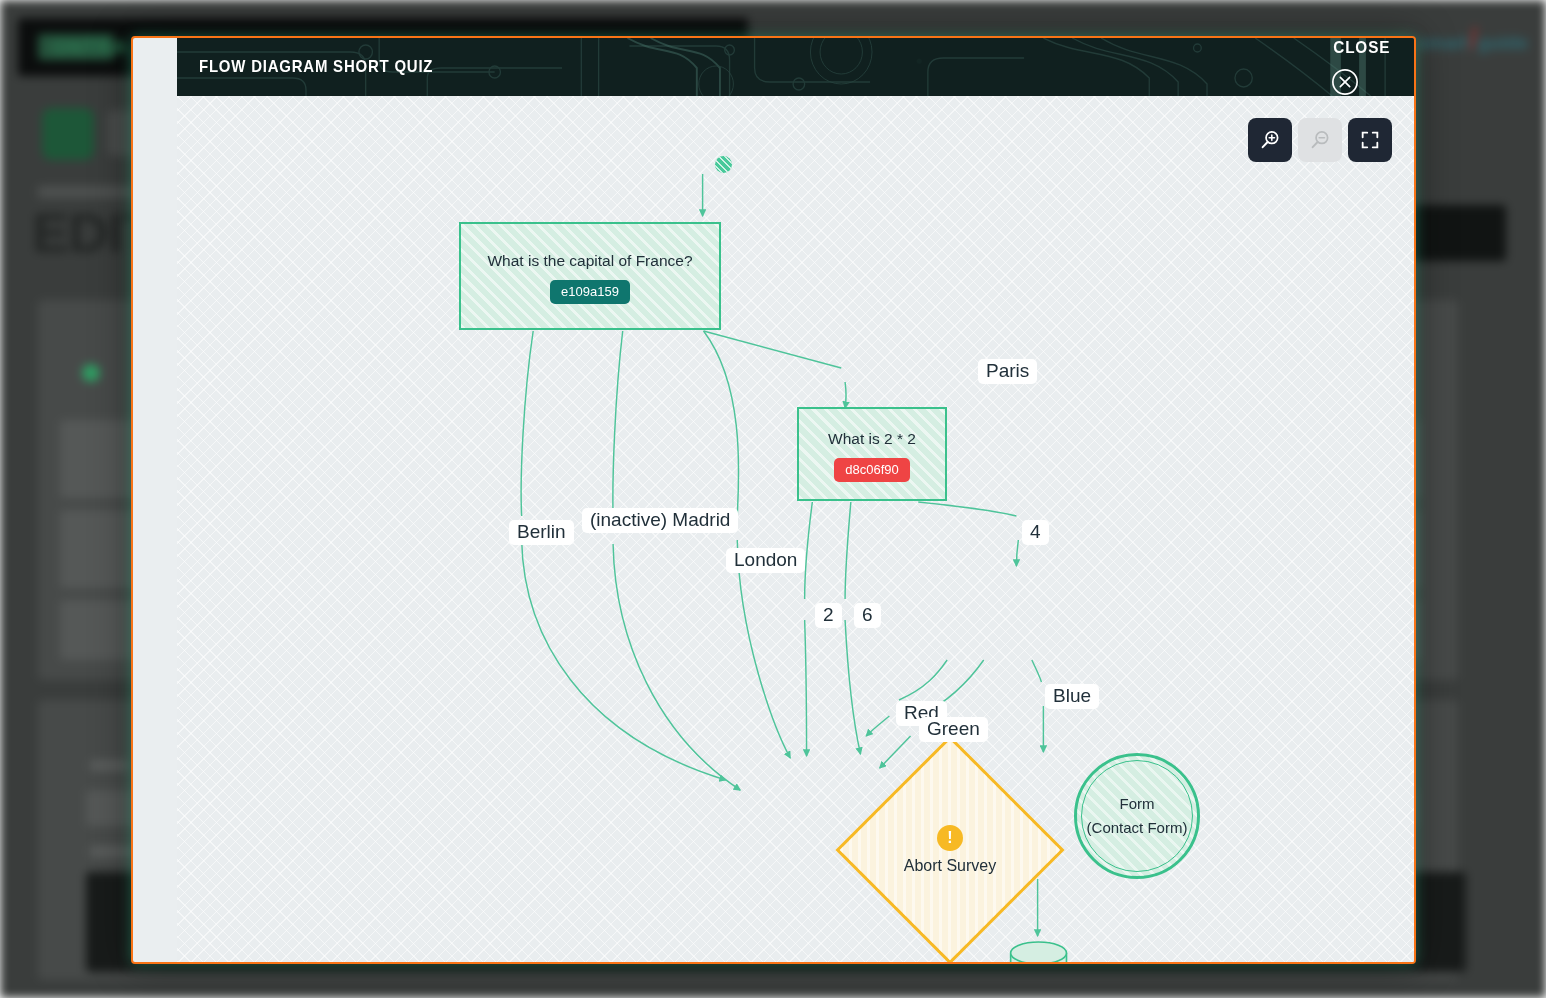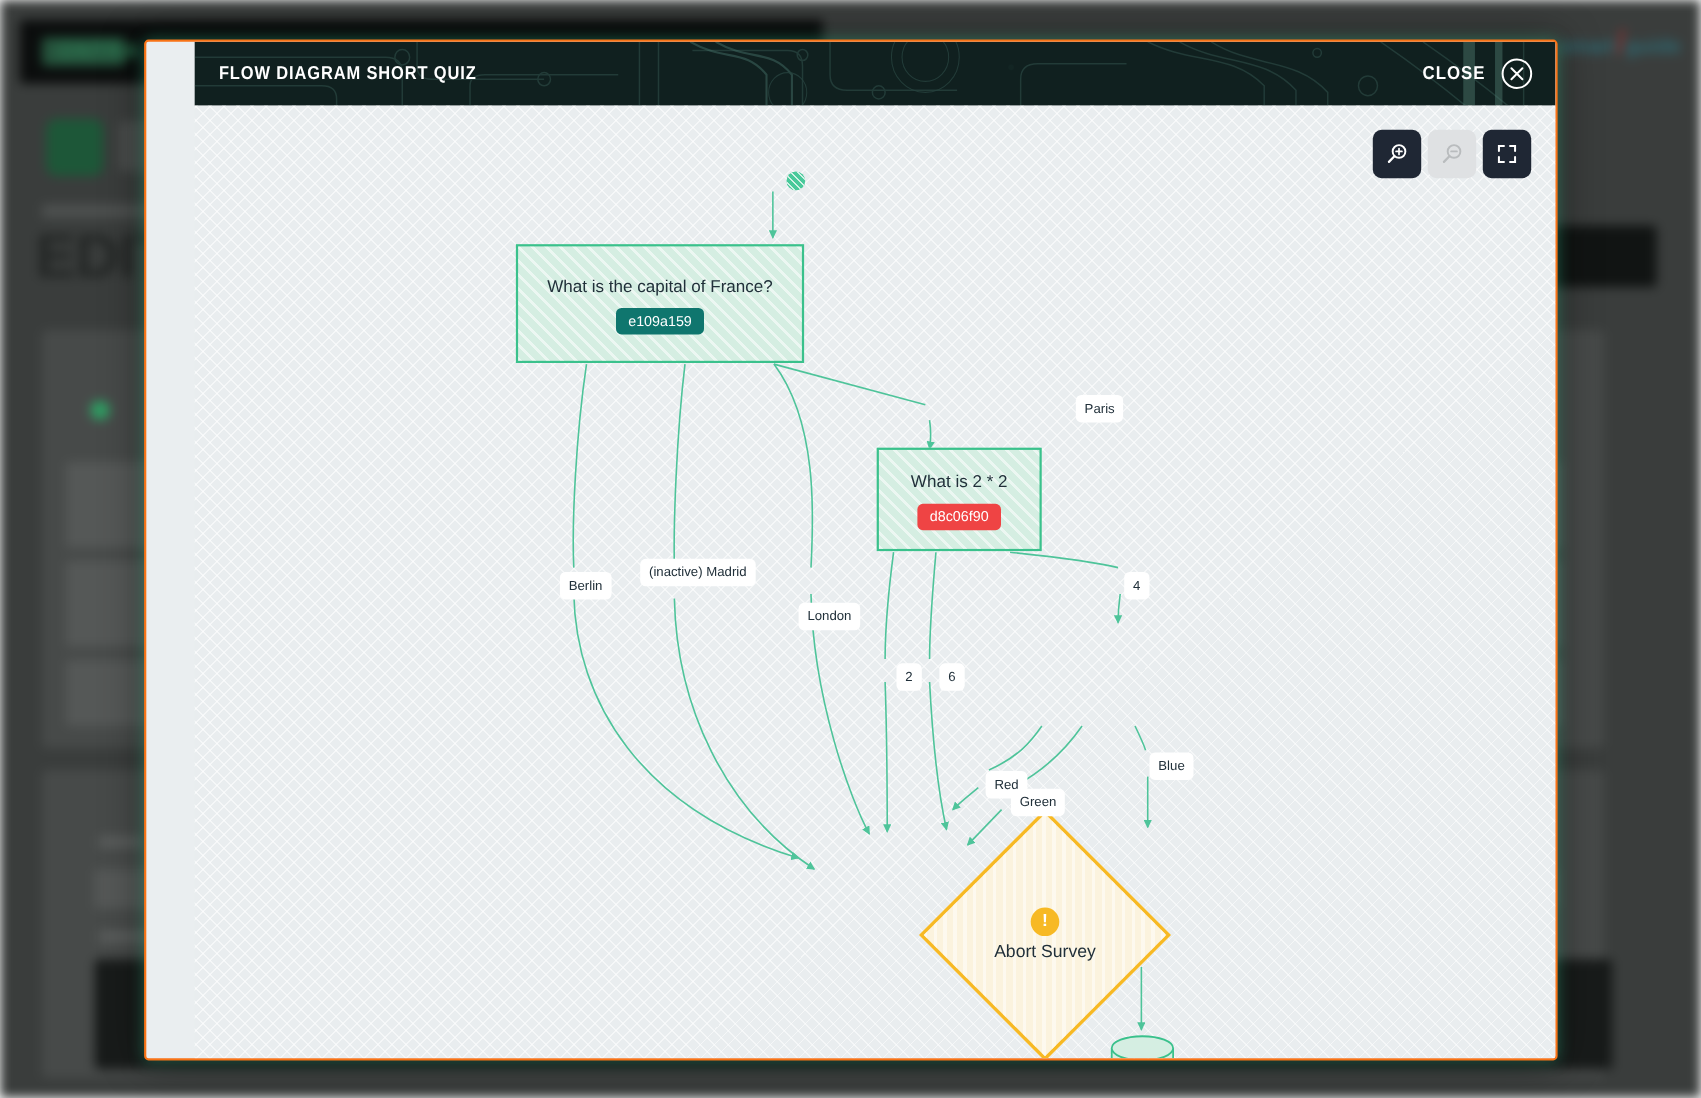--- a/index.html
+++ b/index.html
@@ -162,24 +162,25 @@
     letter-spacing: .9px;
     text-transform: uppercase;
     transform: scaleX(.88);
     transform-origin: left center;
     z-index: 3;
   }
   #close-button {
     position: absolute;
     right: 20px; top: 0; bottom: 0;
     display: flex;
-    align-items: center;
+    align-items: flex-start;
     gap: 10px;
     cursor: pointer;
     z-index: 3;
+    flex-direction: column;
   }
   #close-label {
     color: #fff;
     font-family: "Liberation Sans Narrow", "Liberation Sans", sans-serif;
     font-size: 17px;
     font-weight: bold;
     letter-spacing: 1px;
     transform: scaleX(.9);
   }
 
@@ -354,21 +355,21 @@
     background: repeating-linear-gradient(45deg, rgba(255,255,255,.75) 0 1.5px, transparent 1.5px 4.5px);
   }
 
   
   .edge-label {
     position: absolute;
     background: #fff;
     border-radius: 5px;
     padding: 3px 8px 4px;
     color: #21303a;
-    font-size: 12px;
+    font-size: 19px;
     line-height: 18px;
     white-space: nowrap;
     z-index: 10;
   }
 </style>
 </head>
 <body>
 
 <div id="app-backdrop">
   <div class="bd-topbar"></div>
@@ -526,38 +527,44 @@
       </g>
 
       <g>
         <path d="M866 857 V901 A29 11 0 0 0 924 901 V857" fill="#d5eee2" stroke="#3ac18c" stroke-width="1.7"></path>
         <ellipse cx="895" cy="857" rx="29" ry="11" fill="#d5eee2" stroke="#3ac18c" stroke-width="1.7"></ellipse>
       </g>
     </svg>
 
     <div class="node" id="node-start" style="left:538px;top:60px;"></div>
 
-    <div class="node q-node" style="left:292px;top:126px;width:262px;height:108px;">
+    <div class="node q-node" style="left:282px;top:126px;width:262px;height:108px;">
       <div class="q-text">What is the capital of France?</div>
       <div class="badge" style="background:#0f766e;">e109a159</div>
     </div>
 
     <div class="node q-node" style="left:620px;top:311px;width:150px;height:94px;text-align:right;">
       <div class="q-text">What is 2 * 2</div>
       <div class="badge" style="background:#ef4444;">d8c06f90</div>
     </div>
 
 
     <div class="node" id="node-abort" style="left:692px;top:673px;">
       <div id="abort-inner">
         <div id="warn-icon">!</div>
         <div id="abort-label">Abort Survey</div>
       </div>
     </div>
 
+    <div class="node" id="node-form" style="left:897px;top:657px;">
+      <div id="form-text">
+        <div>Form</div>
+        <div>(Contact Form)</div>
+      </div>
+    </div>
 
     <div class="node" id="node-save" style="left:866px;top:845px;">
       
     </div>
 
     <div class="edge-label" style="left:801px;top:263px;">Paris</div>
     <div class="edge-label" style="left:332px;top:424px;">Berlin</div>
     <div class="edge-label" style="left:405px;top:412px;">(inactive) Madrid</div>
     <div class="edge-label" style="left:549px;top:424px;margin-top:28px;">London</div>
     <div class="edge-label" style="left:845px;top:424px;">4</div>

